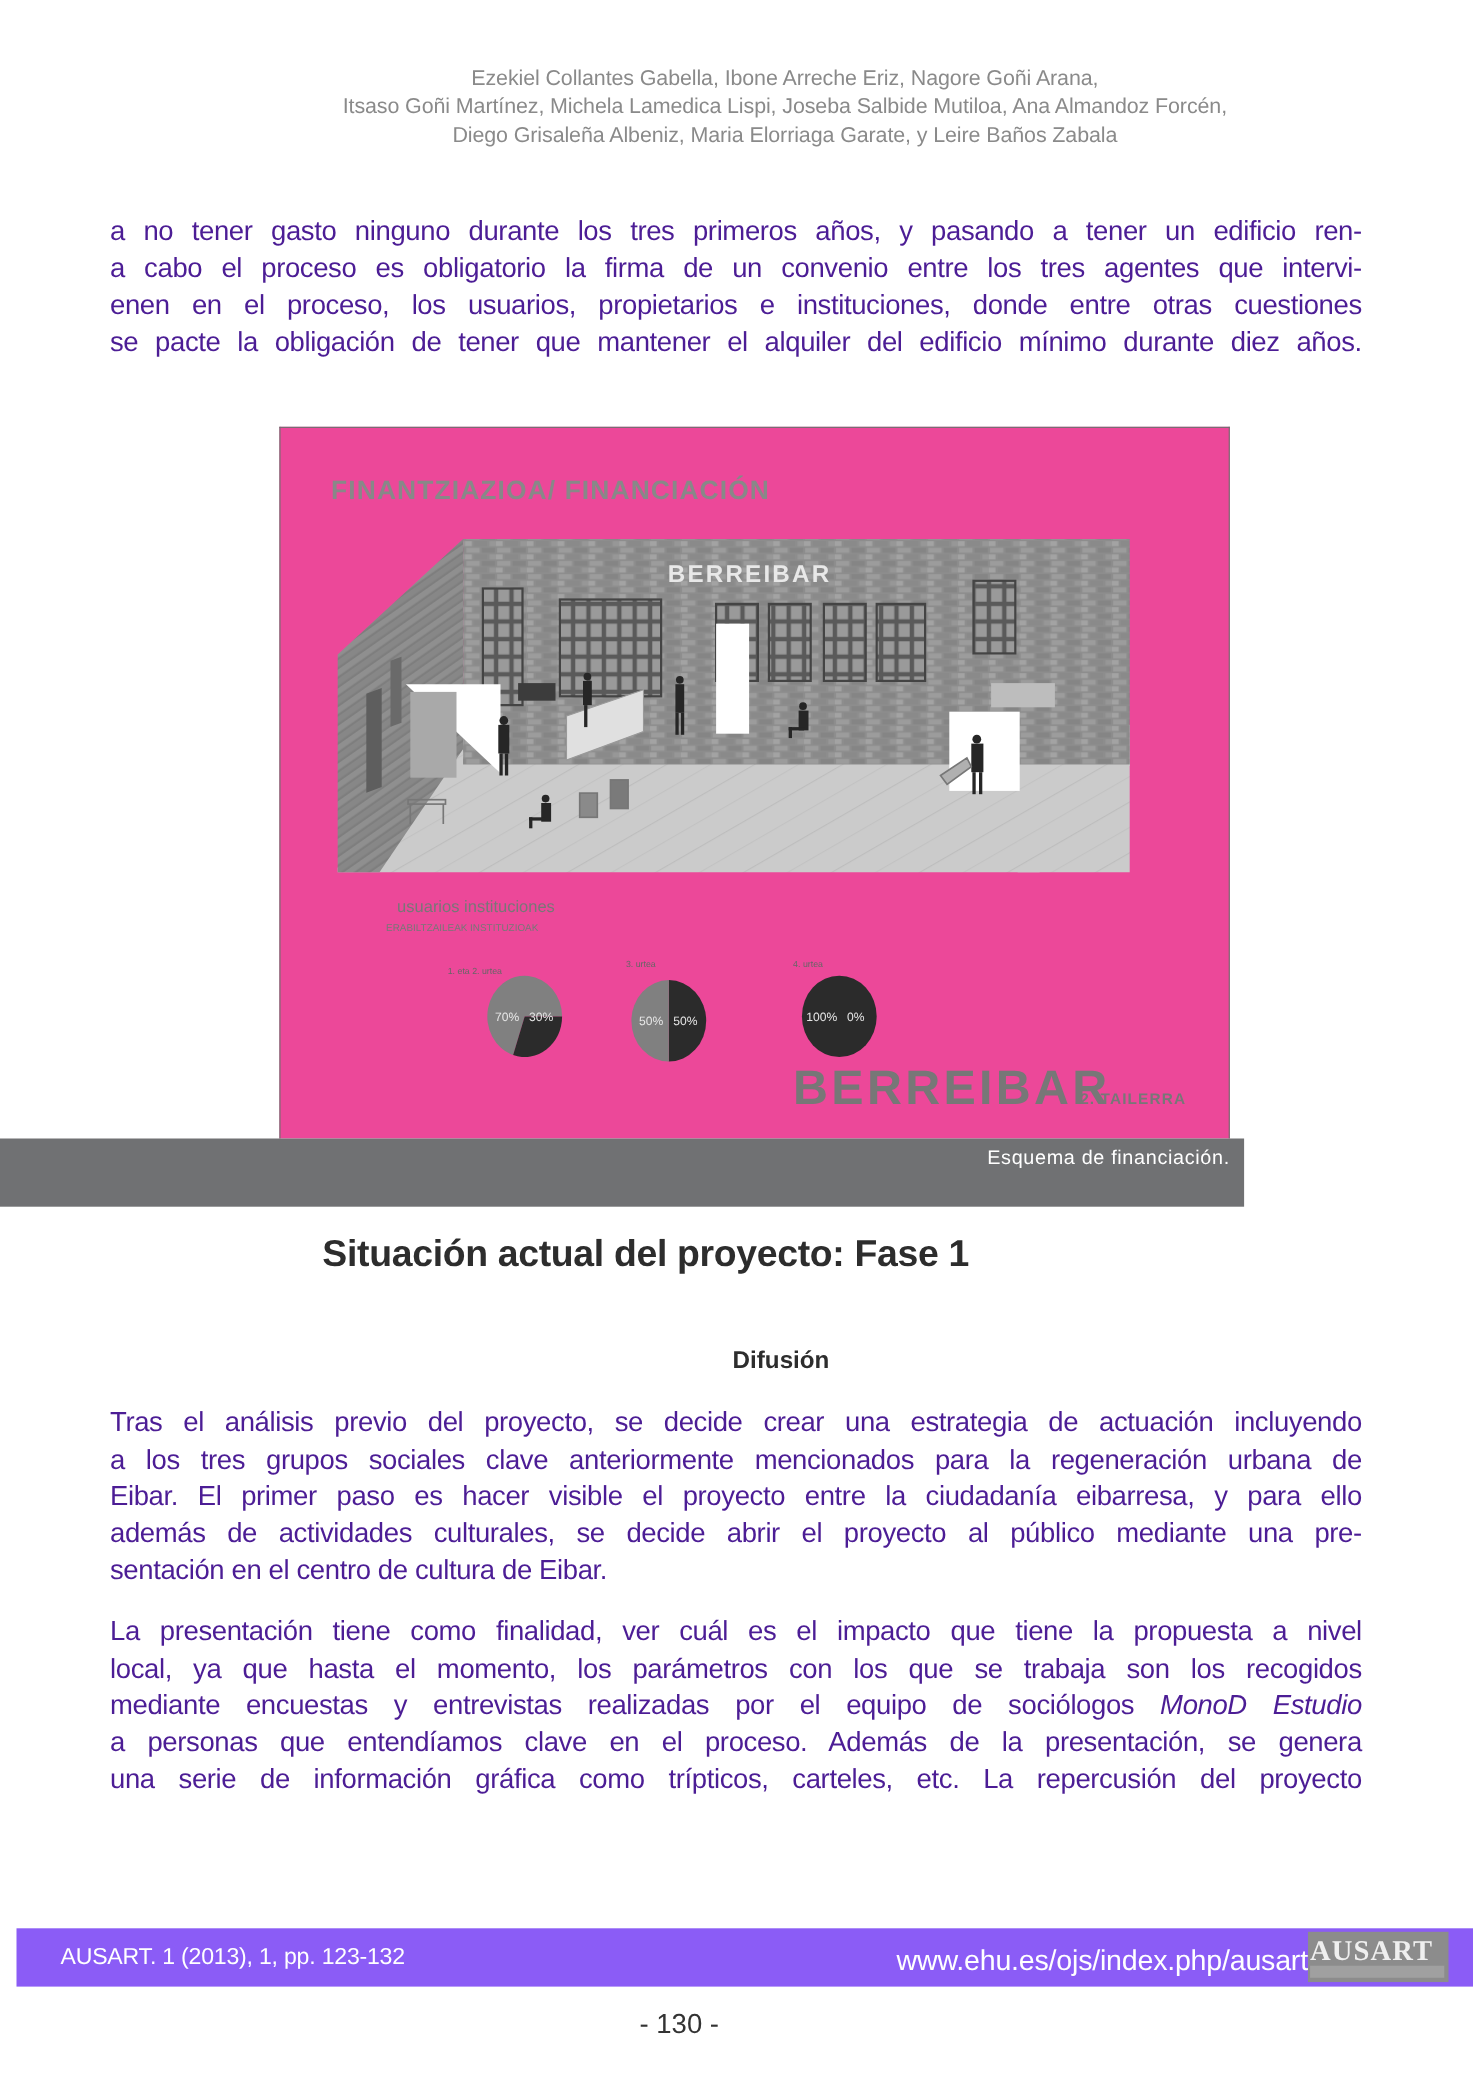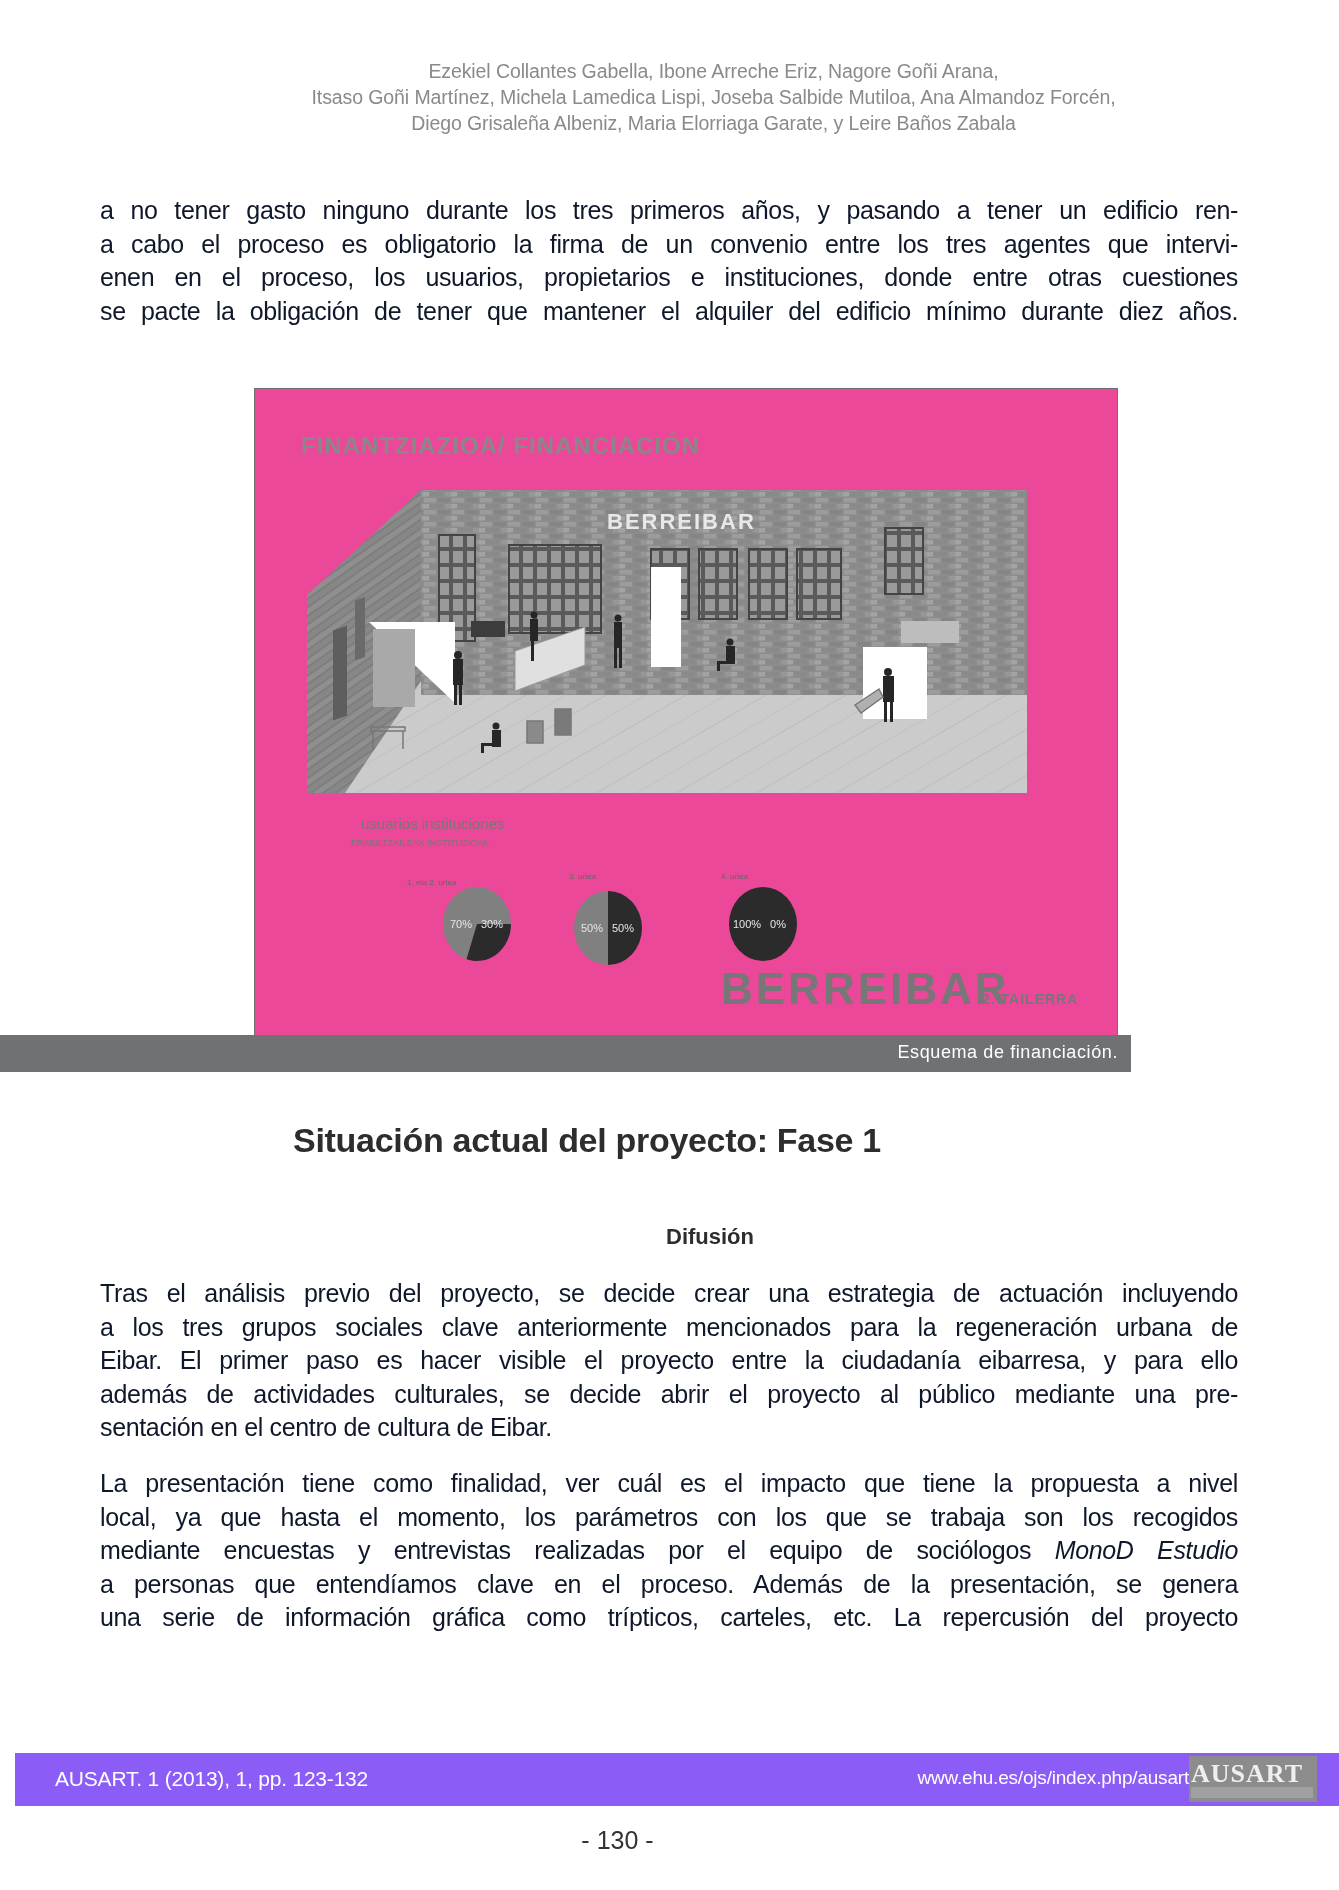--- a/index.html
+++ b/index.html
@@ -4,43 +4,43 @@
 <style>
   html, body { margin: 0; padding: 0; background: #ffffff; }
   body { width: 1339px; height: 1890px; position: relative; overflow: hidden;
          font-family: "Liberation Sans", sans-serif; color: #2a2a2a; }
 
   .authors { position: absolute; top: 58px; left: 0; width: 1339px; text-align: center;
              font-size: 19.5px; line-height: 26px; color: #8a8a8a; letter-spacing: -0.1px; padding-left: 44px; }
   .authors div { white-space: nowrap; }
 
   .body-text { position: absolute; left: 100px; width: 1138px; font-size: 25px; line-height: 33.5px;
-               color: #0f172a; text-align: justify; letter-spacing: -0.35px; }
+               color: #4c1d95; text-align: justify; letter-spacing: -0.35px; }
   .body-text .line { display: block; text-align: justify; text-align-last: justify; white-space: nowrap; }
   .body-text .line.last { text-align-last: left; }
 
   #para-0 { top: 194px; }
   #para-1 { top: 1277px; }
   #para-2 { top: 1467px; }
 
   .figure-frame { position: absolute; left: 254px; top: 388px; width: 864px; height: 647px;
                   border: 1.5px solid #6f6f6f; border-bottom: none; background: #ec4899; box-sizing: border-box; }
   .figure-svg { position: absolute; left: 0; top: 0; }
 
-  .caption-bar { position: absolute; left: 0; top: 1035px; width: 1131px; height: 37px; background: #707173; }
+  .caption-bar { position: absolute; left: 0; top: 1035px; width: 1131px; height: 62px; background: #707173; }
   .caption-text { position: absolute; right: 13px; top: 7px; color: #ffffff; font-size: 18px; letter-spacing: 0.6px; }
 
   .section-title { position: absolute; top: 1121px; left: 0; width: 1174px; text-align: center;
                    font-size: 34px; font-weight: bold; color: #2d2d2d; letter-spacing: -0.3px; }
   .subsection-title { position: absolute; top: 1224px; left: 0; width: 1420px; text-align: center;
                       font-size: 22px; font-weight: bold; color: #2d2d2d; }
 
   .footer-bar { position: absolute; left: 15px; top: 1753px; width: 1339px; height: 53px; background: #8b5cf6; }
   .footer-left { position: absolute; left: 40px; top: 14px; font-size: 21px; color: #ffffff; letter-spacing: -0.2px; }
-  .footer-right { position: absolute; right: 165px; top: 14px; font-size: 19px; color: #ffffff; letter-spacing: -0.2px; }
+  .footer-right { position: absolute; right: 165px; top: 14px; font-size: 26px; color: #ffffff; letter-spacing: -0.2px; }
   .footer-logo { position: absolute; left: 1174px; top: 3px; width: 128px; height: 46px; }
   .page-number { position: absolute; top: 1826px; left: 0; width: 1235px; text-align: center; font-size: 25px; color: #333; }
 </style>
 </head>
 <body>
 
 <div class="authors">
   <div>Ezekiel Collantes Gabella, Ibone Arreche Eriz, Nagore Goñi Arana,</div>
   <div>Itsaso Goñi Martínez, Michela Lamedica Lispi, Joseba Salbide Mutiloa, Ana Almandoz Forcén,</div>
   <div>Diego Grisaleña Albeniz, Maria Elorriaga Garate, y Leire Baños Zabala</div>

